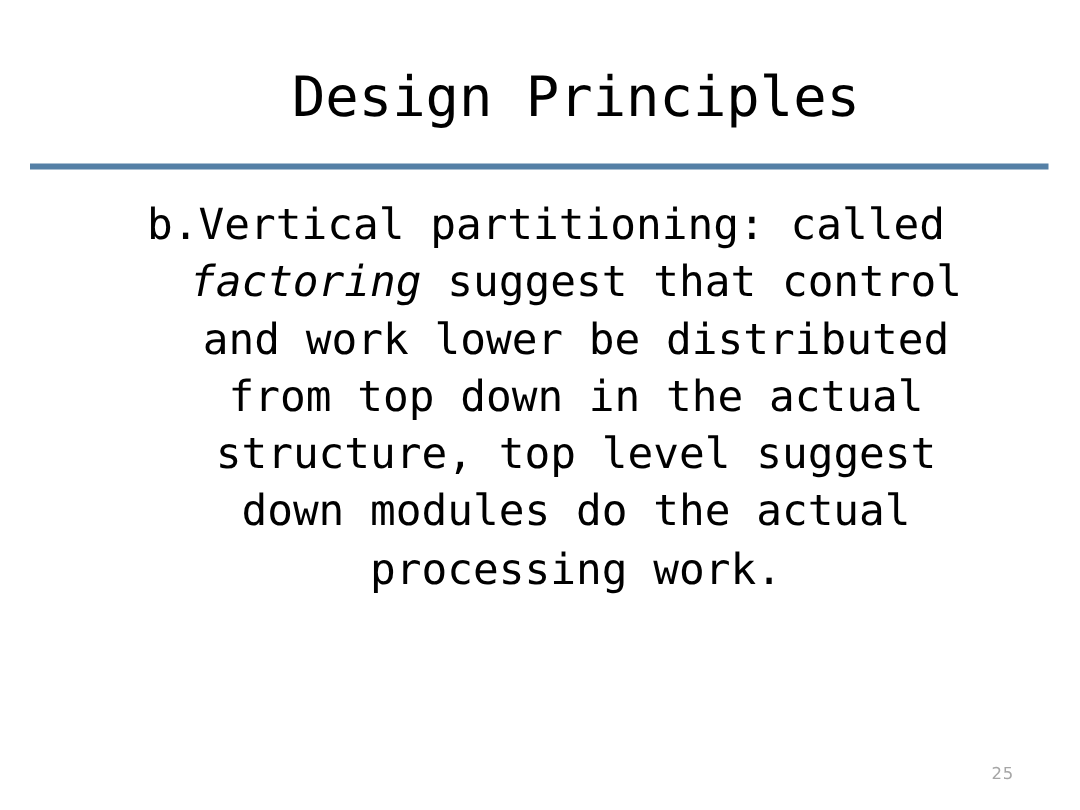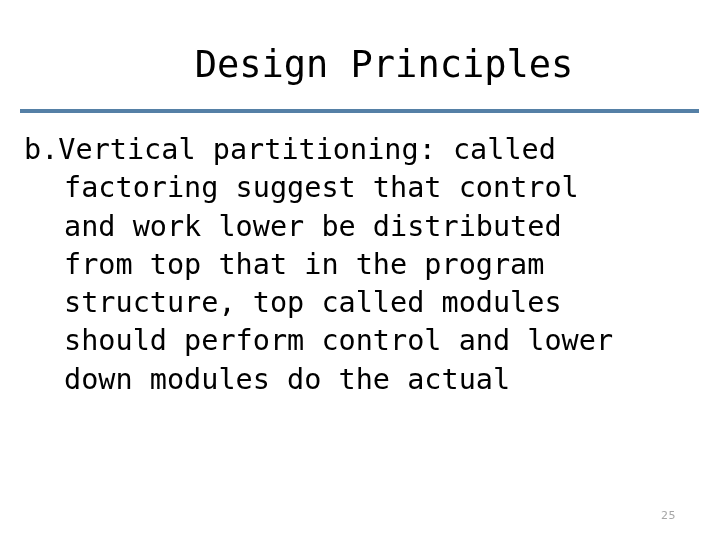--- a/index.html
+++ b/index.html
@@ -41,33 +41,35 @@
     top: 109px;
     width: 679px;
     height: 4px;
     background: #5580a6;
   }
   .body-block {
     position: absolute;
     left: 24px;
     top: 131px;
     width: 680px;
+    text-align: center;
   }
   .body-line {
     font-family: "DejaVu Sans Mono", monospace;
     font-size: 28.5px;
     line-height: 38.3px;
     color: #000000;
     white-space: pre;
     letter-spacing: 0px;
   }
   .body-line.indent {
     padding-left: 40px;
   }
   .ital {
+    font-style: italic;
   }
   .page-number {
     position: absolute;
     right: 44px;
     bottom: 18px;
     font-family: "DejaVu Sans", sans-serif;
     font-size: 11px;
     line-height: 13px;
     color: #a6a6a6;
     letter-spacing: 0.5px;
@@ -83,26 +85,26 @@
   <div class="title-divider"></div>
 
   <div class="body-block">
 
     <div class="body-line">b.Vertical partitioning: called</div>
 
     <div class="body-line indent"><span class="ital">factoring</span><span> suggest that control</span></div>
 
     <div class="body-line indent">and work lower be distributed</div>
 
-    <div class="body-line indent">from top that in the program</div>
+    <div class="body-line indent">from top down in the actual</div>
 
-    <div class="body-line indent">structure, top called modules</div>
+    <div class="body-line indent">structure, top level suggest</div>
 
-    <div class="body-line indent">should perform control and lower</div>
 
     <div class="body-line indent">down modules do the actual</div>
 
+    <div class="body-line indent">processing work.</div>
 
   </div>
 
   <div class="page-number">25</div>
 
 </div>
 
 </body></html>

